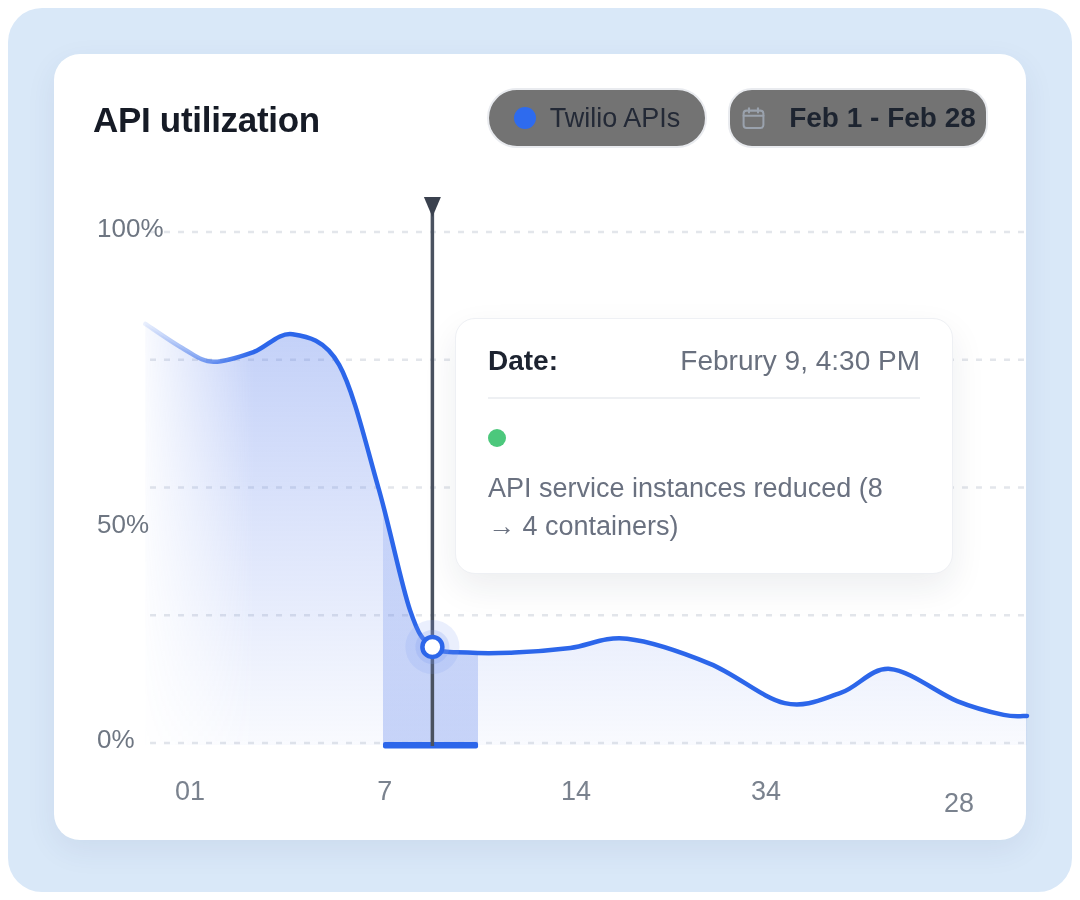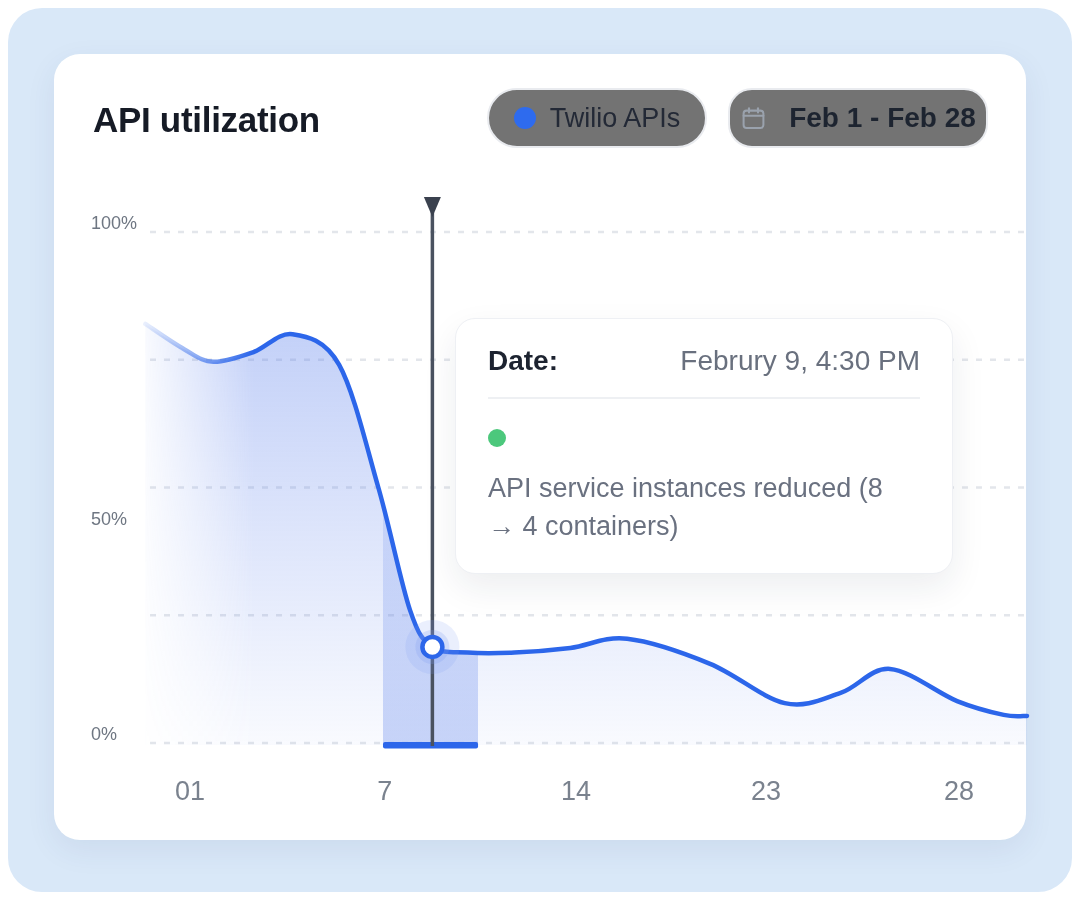--- a/index.html
+++ b/index.html
@@ -11,21 +11,21 @@
   .title{position:absolute;left:93px;top:100px;font-size:35px;font-weight:700;color:#161b26;letter-spacing:-0.3px;}
   .pill{position:absolute;top:88px;height:60px;box-sizing:border-box;display:flex;align-items:center;justify-content:center;
         background:#737373;border:2px solid #e9ebef;}
   .pill-series{left:487px;width:220px;border-radius:999px;gap:14px;}
   .pill-date{left:728px;width:260px;border-radius:24px;gap:22px;text-align:right;}
   .dot{border-radius:50%;flex:0 0 auto;}
   .series-dot{width:22px;height:22px;background:#2e6bee;}
   .pill-series .lbl{font-size:27px;font-weight:500;color:#232936;}
   .pill-date .lbl{font-size:28px;font-weight:600;color:#1d2430;}
   .chart-svg{position:absolute;left:0;top:0;z-index:2;}
-  .ylab{position:absolute;left:91px;font-size:18px;color:#6e7682;z-index:3;text-align:center;}
+  .ylab{position:absolute;left:97px;font-size:26px;color:#6e7682;z-index:3;text-align:center;}
   .xlab{position:absolute;top:776px;width:80px;margin-left:-40px;text-align:center;font-size:27px;color:#7a828e;z-index:3;}
   .tooltip{position:absolute;left:455px;top:318px;width:498px;box-sizing:border-box;z-index:5;
            background:#ffffff;border:1px solid #eef0f4;border-radius:20px;padding:26px 32px 28px 32px;
            box-shadow:0 14px 34px rgba(30,41,59,0.08);}
   .tt-row1{display:flex;justify-content:space-between;align-items:baseline;height:40px;}
   .tt-date-label{font-size:28px;font-weight:600;color:#1d2330;}
   .tt-date-value{font-size:28px;color:#69707e;}
   .tt-divider{border:none;border-top:2px solid #eef0f3;margin:12px 0 0 0;}
   .tt-event{display:flex;align-items:center;gap:14px;margin-top:22px;height:34px;}
   .event-dot{width:18px;height:18px;background:#4cc87c;}
@@ -96,22 +96,22 @@
 
   <div id="ylabels">
       <div class="ylab" style="top: 213px;">100%</div>
       <div class="ylab" style="top: 468.5px; margin-top: 40px;">50%</div>
       <div class="ylab" style="top: 724px;">0%</div>
     </div>
   <div id="xlabels">
       <div class="xlab" style="left: 190.064px;">01</div>
       <div class="xlab" style="left: 384.852px;">7</div>
       <div class="xlab" style="left: 575.912px;">14</div>
-      <div class="xlab" style="left: 766.04px;">23</div>
-      <div class="xlab" style="left: 958.964px;">28</div>
+      <div class="xlab" style="left: 766.04px;">34</div>
+      <div class="xlab" style="left: 958.964px; margin-top: 12px;">28</div>
     </div>
 
   <div class="tooltip">
     <div class="tt-row1">
       <span class="tt-date-label">Date:</span>
       <span class="tt-date-value">Februry 9, 4:30 PM</span>
     </div>
     <hr class="tt-divider">
     <div class="tt-event">
       <span class="dot event-dot"></span>

